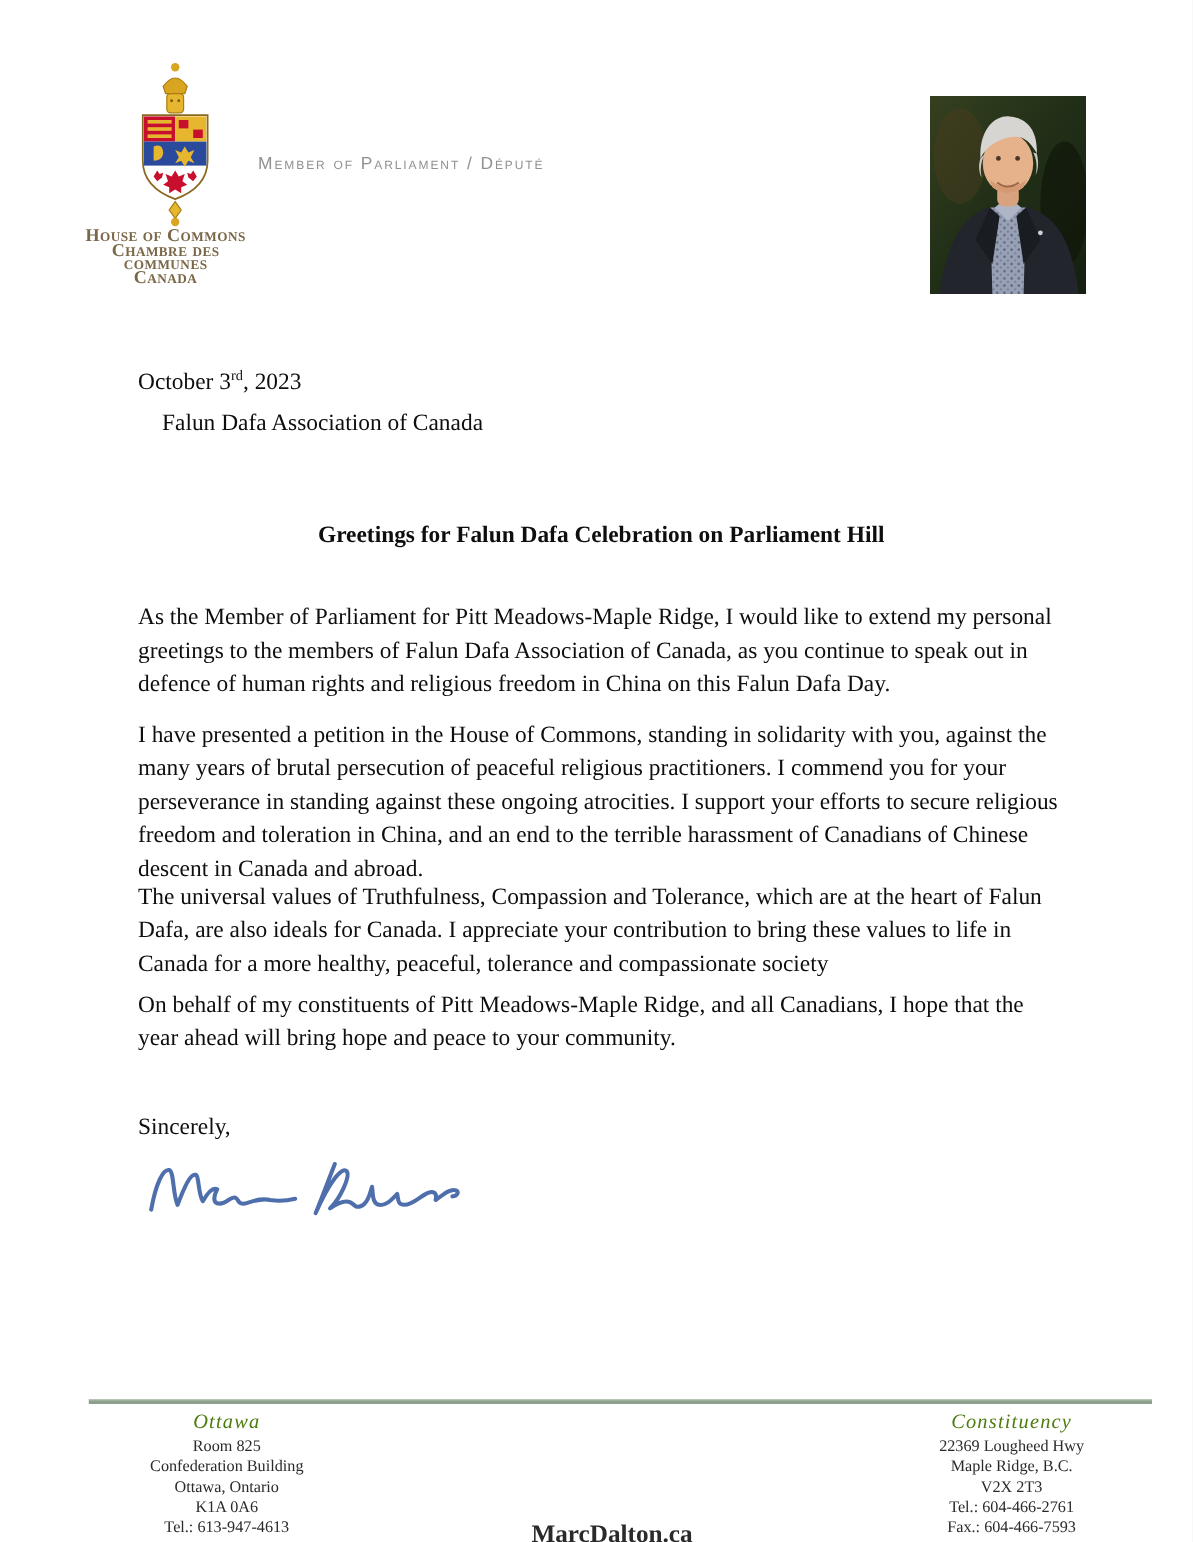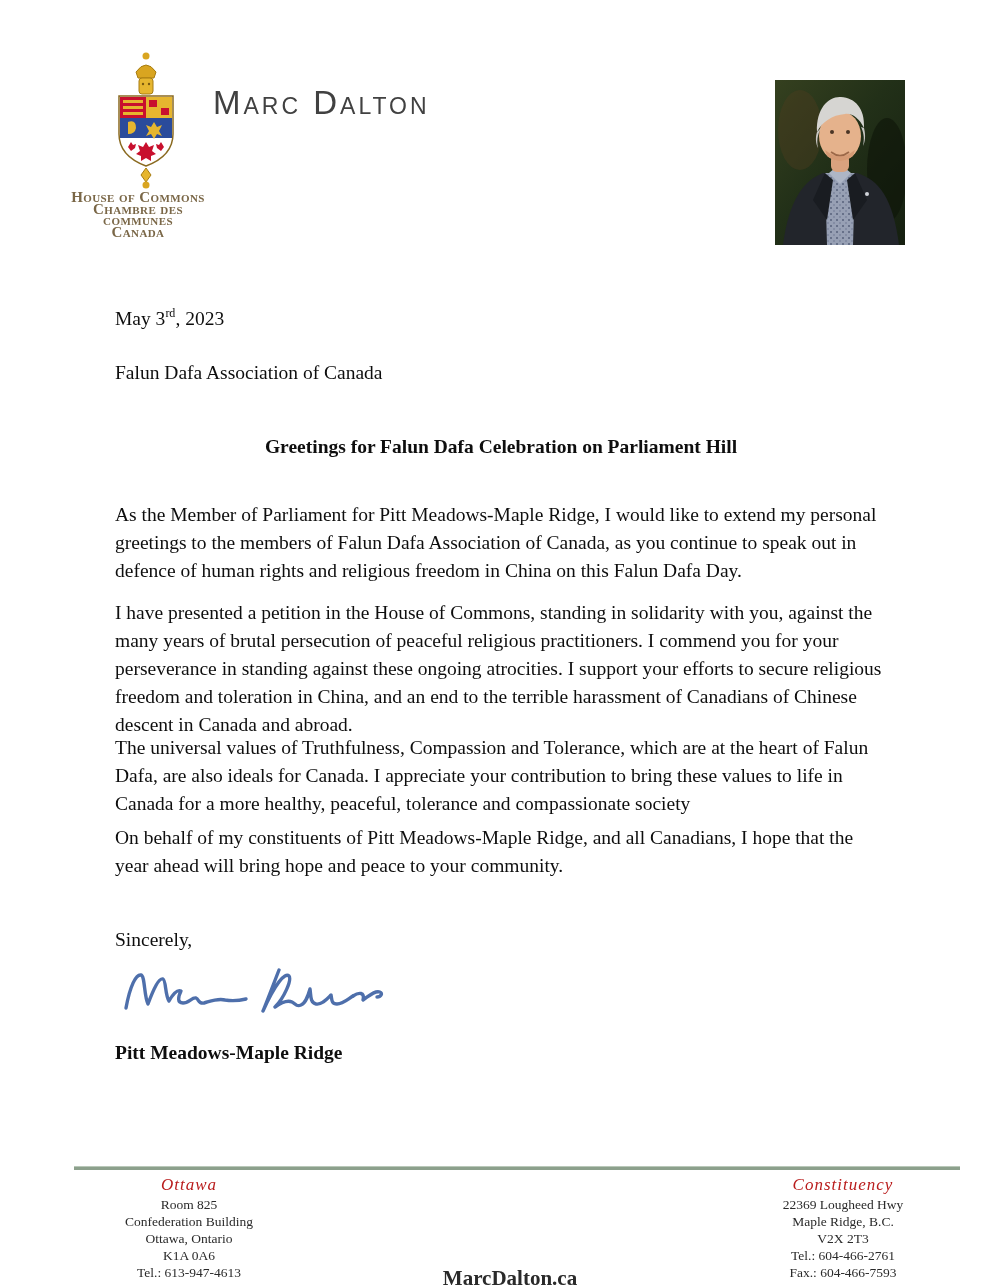--- a/index.html
+++ b/index.html
@@ -23,36 +23,36 @@
   .mp-sub{
     position:absolute;left:215px;top:127px;width:420px;
     font-family:"Liberation Sans", sans-serif;font-variant:small-caps;
     font-size:14.5px;line-height:20px;letter-spacing:1.6px;color:#919191;
   }
   .portrait{position:absolute;left:775px;top:80px;width:130px;height:165px;overflow:hidden;}
   
   .bodytext{position:absolute;left:115px;width:772px;font-size:19.5px;line-height:28px;color:#0e0e0e;}
   .dateline{top:299px;}
   .dateline sup{font-size:12px;vertical-align:super;}
-  .recipient{top:359px;}
+  .recipient{top:339px;margin-left:20px;}
   .subject{top:433px;text-align:center;font-weight:bold;font-size:19.5px;}
   .p1{top:501px;}
   .p2{top:599px;}
   .p3{top:734px;}
   .p4{top:824px;}
   .closing{top:926px;}
   .signature{position:absolute;left:112px;top:948px;width:275px;height:82px;}
   .signer{top:1040px;font-weight:bold;line-height:25px;font-size:19.5px;}
   
   .footer-rule{position:absolute;left:74px;top:1166px;width:886px;height:3px;
     background:#8ca08c;border-top:1px solid #b9c8b9;}
   .foot-col{position:absolute;text-align:center;font-size:13.5px;line-height:17px;color:#2a2a2a;}
   .foot-left{left:66px;top:1174px;width:246px;}
   .foot-right{left:712px;top:1174px;width:262px;}
-  .foot-heading{font-style:italic;font-size:17px;line-height:22px;color:#b91c1c;
+  .foot-heading{font-style:italic;font-size:17px;line-height:22px;color:#4d7c0f;
     font-family:"Liberation Serif", serif;letter-spacing:1px;}
   .website{position:absolute;left:380px;top:1266px;width:260px;text-align:center;
     font-size:21px;font-weight:bold;color:#2a2a2a;}
 </style>
 </head>
 <body>
 
 <div class="page">
 
   <div class="crest">
@@ -85,22 +85,22 @@
       <path d="M60 118 l5 7 l-5 7 l-5 -7 Z" fill="#e6b62f" stroke="#a87d12" stroke-width="1"></path>
       <circle cx="60" cy="135" r="3.5" fill="#d9a520"></circle>
     </svg>
   </div>
   <div class="crest-caption">
     <div>House of Commons</div>
     <div>Chambre des communes</div>
     <div>Canada</div>
   </div>
 
-  <div class="mp-name">Marc Dalton</div>
   <div class="mp-sub">
+    <div>Member of Parliament / Député</div>
   </div>
 
   <div class="portrait">
     <svg width="130" height="165" viewBox="0 0 130 165">
       <defs>
         <linearGradient id="bgph" x1="0" y1="0" x2="1" y2="1">
           <stop offset="0" stop-color="#35401f"></stop>
           <stop offset="0.45" stop-color="#223018"></stop>
           <stop offset="1" stop-color="#151f10"></stop>
         </linearGradient>
@@ -130,21 +130,21 @@
       <circle cx="57" cy="52" r="2" fill="#4a3526"></circle>
       <circle cx="73" cy="52" r="2" fill="#4a3526"></circle>
 
       <path d="M42 52 C41 28 54 16 66 17 C80 18 90 28 89 48 C84 38 77 33 70 34 C57 35 47 42 42 52 Z" fill="#d6d5d2"></path>
       <path d="M42 52 C40 58 41 64 43 68 C41 58 44 52 46 48 Z" fill="#c8c7c4"></path>
       <path d="M89 48 C91 56 90 62 88 66 C90 57 88 51 86 47 Z" fill="#c8c7c4"></path>
     </svg>
   </div>
 
   <div class="bodytext dateline">
-    <span>May 3</span><sup>rd</sup><span>, 2023</span>
+    <span>October 3</span><sup>rd</sup><span>, 2023</span>
   </div>
 
   <div class="bodytext recipient">Falun Dafa Association of Canada</div>
 
   <div class="bodytext subject">Greetings for Falun Dafa Celebration on Parliament Hill</div>
 
   <div class="bodytext p1">As the Member of Parliament for Pitt Meadows-Maple Ridge, I would like to extend my personal greetings to the members of Falun Dafa Association of Canada, as you continue to speak out in defence of human rights and religious freedom in China on this Falun Dafa Day.</div>
   <div class="bodytext p2">I have presented a petition in the House of Commons, standing in solidarity with you, against the many years of brutal persecution of peaceful religious practitioners. I commend you for your perseverance in standing against these ongoing atrocities. I support your efforts to secure religious freedom and toleration in China, and an end to the terrible harassment of Canadians of Chinese descent in Canada and abroad.</div>
   <div class="bodytext p3">The universal values of Truthfulness, Compassion and Tolerance, which are at the heart of Falun Dafa, are also ideals for Canada. I appreciate your contribution to bring these values to life in Canada for a more healthy, peaceful, tolerance and compassionate society</div>
   <div class="bodytext p4">On behalf of my constituents of Pitt Meadows-Maple Ridge, and all Canadians, I hope that the year ahead will bring hope and peace to your community.</div>
@@ -155,21 +155,20 @@
     <svg width="275" height="82" viewBox="0 0 275 82">
       <g fill="none" stroke="#3f63a4" stroke-width="3.4" stroke-linecap="round" stroke-linejoin="round" opacity="0.92">
         <path d="M14 60 C18 38 24 26 29 27 C33 28 32 48 36 56 C42 40 47 30 51 31 C54 32 53 47 57 53 C61 46 65 41 69 43 C66 49 65 55 71 55 C77 55 80 49 84 50 C87 51 86 56 92 55 C99 53 106 50 113 52 C119 53 126 53 134 51"></path>
         <path d="M167 22 C160 40 154 56 151 63 C163 36 173 24 177 28 C180 32 172 50 163 59 C170 54 176 52 180 54 C184 56 184 59 189 57 C194 55 196 48 198 41 C199 47 198 55 204 56 C210 57 215 51 219 47 C220 51 219 56 225 56 C231 56 236 51 241 48"></path>
         <path d="M241 48 C247 44 253 44 251 52 C257 48 263 42 268 44 C271 45 269 49 265 49"></path>
       </g>
     </svg>
   </div>
 
   <div class="bodytext signer">
-    <div>Pitt Meadows-Maple Ridge</div>
   </div>
 
   <div class="footer-rule"></div>
 
   <div class="foot-col foot-left">
     <div class="foot-heading">Ottawa</div>
     <div>Room 825</div>
     <div>Confederation Building</div>
     <div>Ottawa, Ontario</div>
     <div>K1A 0A6</div>

